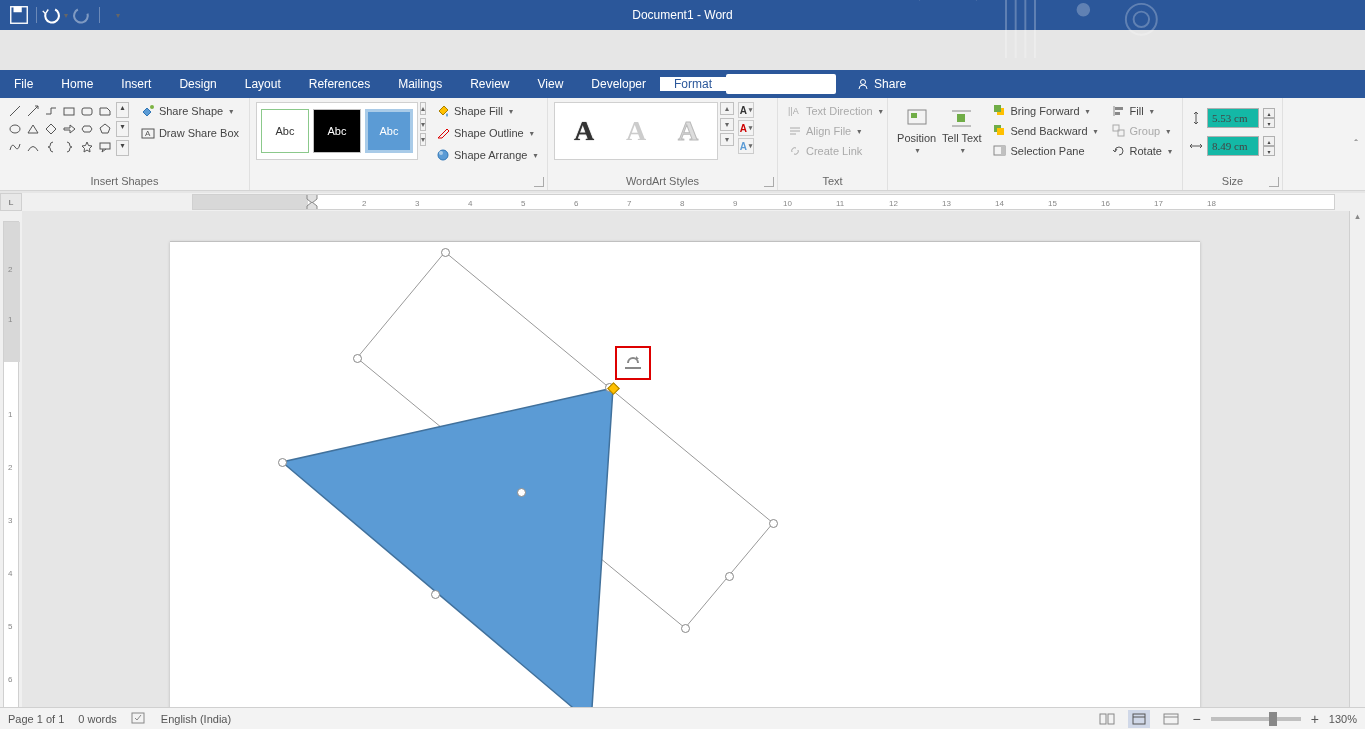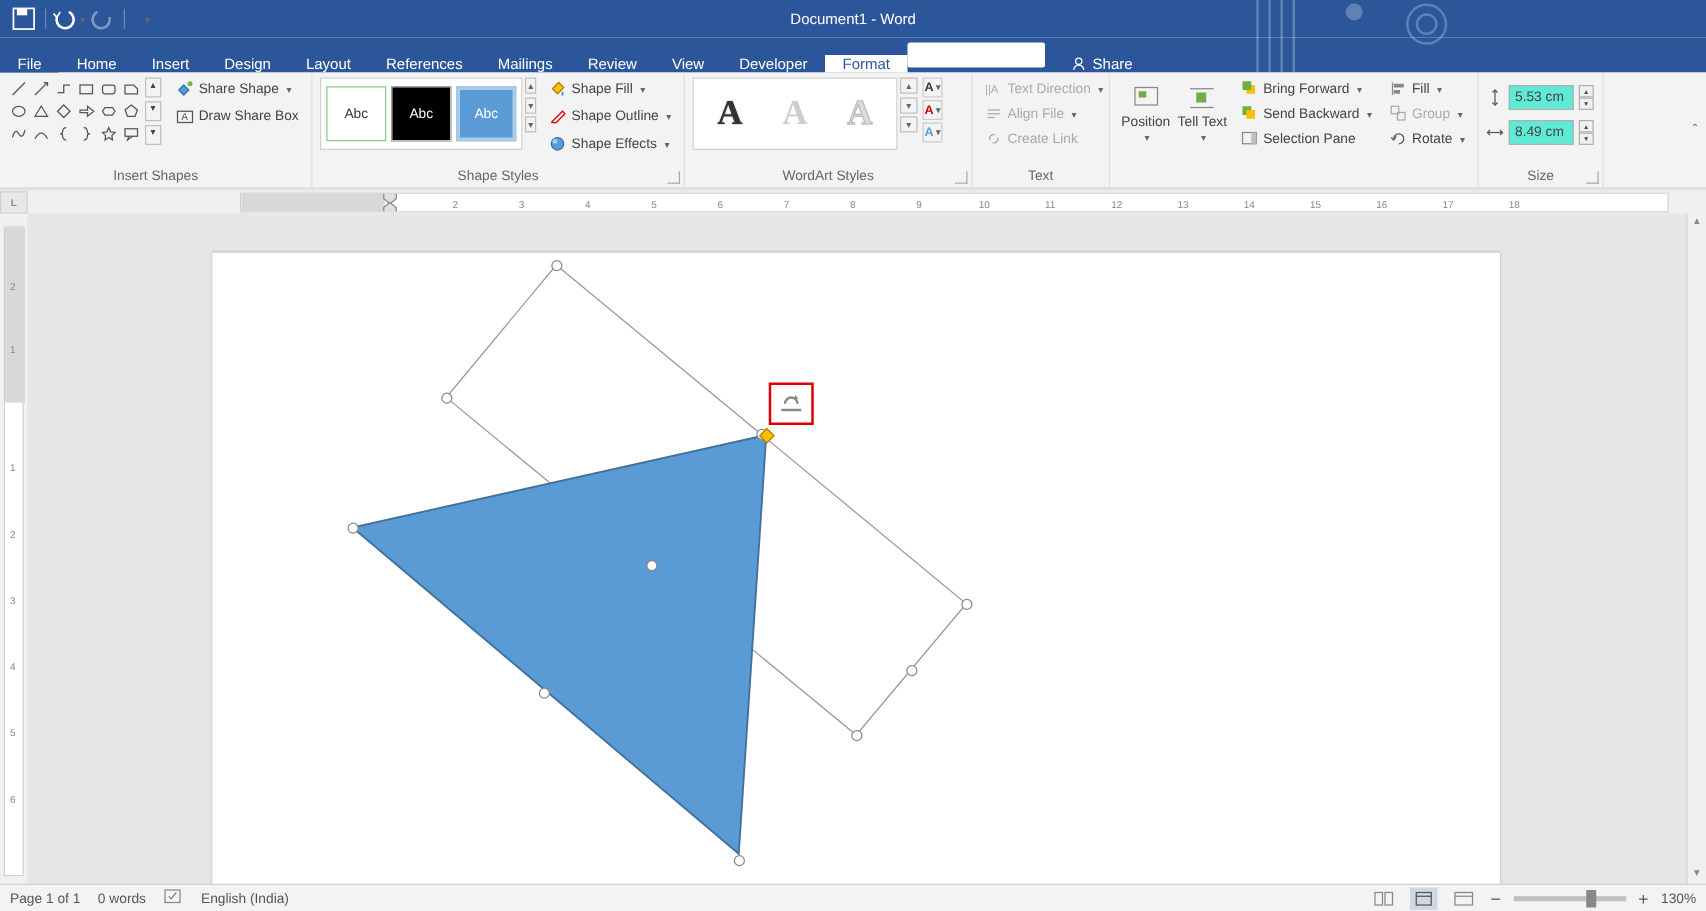--- a/index.html
+++ b/index.html
@@ -10,21 +10,21 @@
 .qat { display: flex; align-items: center; gap: 6px; padding-left: 8px; }
 .qat .qat-btn { width: 22px; height: 22px; display: flex; align-items: center; justify-content: center; color: #fff; }
 .qat .sep { width: 1px; height: 16px; background: rgba(255,255,255,.3); }
 .doc-title { position: absolute; left: 50%; transform: translateX(-50%); }
 .context-tab-area { margin-left: auto; display: flex; align-items: center; }
 .context-tab { background: #3b6ab3; height: 30px; padding: 0 14px; display: flex; align-items: center; font-size: 12px; }
 .win-controls { display: flex; align-items: center; gap: 18px; padding: 0 14px; }
 .win-controls span { font-size: 13px; }
 
 
-.tabs { background: #2b579a; height: 28px; display: flex; align-items: flex-end; color: #fff; font-size: 12px; }
+.tabs { background: #2b579a; height: 28px; display: flex; align-items: center; color: #fff; font-size: 12px; margin-top: 40px; }
 .tab { padding: 0 14px; display: flex; align-items: center; cursor: pointer; }
 .tab.file { background: #2b579a; }
 .tab.active { background: #fff; color: #2b579a; }
 .tellme { flex: 1; display: flex; align-items: center; padding-left: 18px; color: rgba(255,255,255,.7); gap: 6px; }
 .tellme svg { width: 12px; height: 12px; }
 .search-box { width: 110px; height: 20px; background: #fff; margin-right: 10px; align-self: center; border-radius: 2px; }
 .share { padding: 0 10px; display: flex; align-items: center; gap: 4px; }
 
 
 .ribbon { background: #f3f3f3; height: 93px; border-bottom: 1px solid #d4d4d4; display: flex; font-size: 11px; color: #444; }
@@ -59,21 +59,21 @@
 .wa-thumb.a2 { color: #ccc; }
 .wa-thumb.a3 { color: #ddd; -webkit-text-stroke: 1px #bbb; }
 .wa-btns { display: flex; flex-direction: column; gap: 2px; margin-left: 4px; }
 .wa-btns .bx { width: 16px; height: 16px; border: 1px solid #ccc; display:flex; align-items:center; justify-content:center; font-size:10px; font-weight:bold; }
 
 
 .stack-col { display: flex; flex-direction: column; gap: 2px; }
 .big-btn { display: flex; flex-direction: column; align-items: center; justify-content: center; width: 50px; height: 58px; gap: 2px; }
 .big-btn svg { width: 22px; height: 22px; }
 .size-row { display: flex; align-items: center; gap: 4px; }
-.size-input { width: 52px; height: 20px; border: 1px solid #b0b0b0; background: #5eead4; display: flex; align-items: center; padding-left: 4px; font-size: 11px; }
+.size-input { width: 52px; height: 20px; border: 1px solid #b0b0b0; background: #14b8a6; display: flex; align-items: center; padding-left: 4px; font-size: 11px; font-family: Liberation Serif, serif; }
 .spinner { width: 12px; display: flex; flex-direction: column; }
 .spinner div { height: 10px; border: 1px solid #b0b0b0; font-size: 6px; display:flex; align-items:center; justify-content:center; background:#f0f0f0;}
 .collapse-btn { width: 18px; height: 14px; display: flex; align-items: center; justify-content: center; color: #666; margin-left: auto; align-self:center; }
 
 
 .ruler-h { height: 18px; background: #f0f0f0; display: flex; align-items: center; font-size: 8px; color: #888; position: relative; margin-top: 2px;}
 .ruler-h .corner { width: 22px; height: 18px; background: #e8e8e8; border: 1px solid #d0d0d0; display:flex; align-items:center; justify-content:center; font-size:8px; font-weight:bold;}
 .ruler-h .rtrack { flex:1; background: #fff; border: 1px solid #d0d0d0; height: 16px; position: relative; margin-left: 170px; margin-right: 30px; overflow:hidden;}
 .doc-area { position: relative; height: 538px; background: #e6e6e6; display: flex; }
 .ruler-v { width: 22px; background: #f0f0f0; }
@@ -319,26 +319,25 @@
               <path d="M2 12 L4 10 L11 3 L13 5 L6 12 L2 12" fill="none" stroke="#d00"></path>
             </svg>
             <span>Shape Outline</span>
             <span class="dd-arrow">▾</span>
           </div>
         <div class="btn-inline">
             <svg>
               <circle cx="7" cy="7" r="5" fill="#5b9bd5" stroke="#2e75b6"></circle>
               <circle cx="5" cy="5" r="2" fill="#a9cbe8"></circle>
             </svg>
-            <span>Shape Effects</span>
-            <span class="dd-arrow">▾</span>
-          </div>
-      </div>
-    </div>
-    <div class="group-label">Shape Styles</div>
+            <span>Shape Arrange</span>
+            <span class="dd-arrow">▾</span>
+          </div>
+      </div>
+    </div>
     <div class="group-launcher"></div>
   </div>
 
   <div class="group" style="width:230px">
     <div class="group-body">
       <div class="wa-gallery">
         <div class="wa-thumb a1">A</div>
         <div class="wa-thumb a2">A</div>
         <div class="wa-thumb a3">A</div>
       </div>

